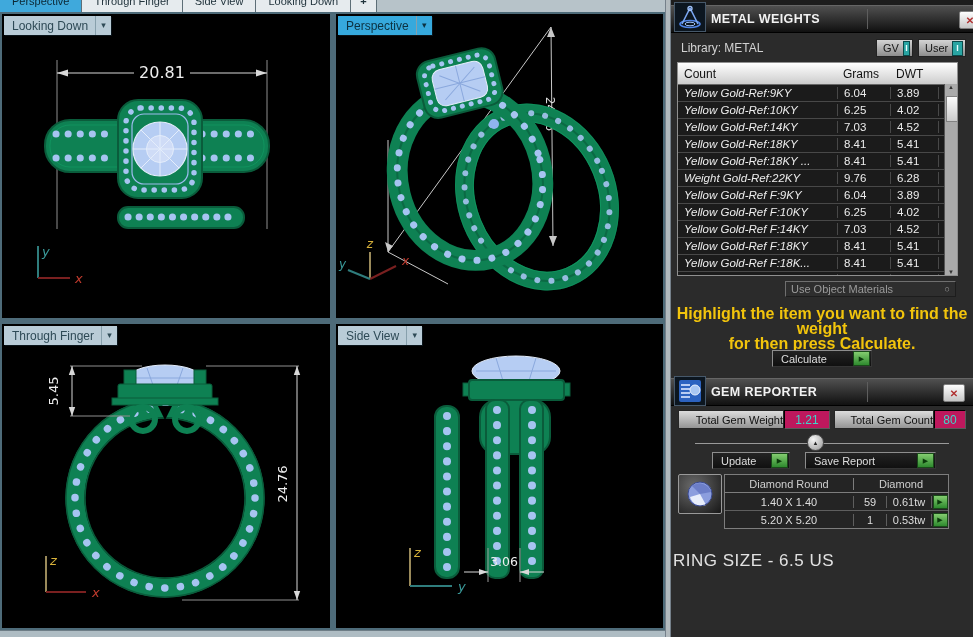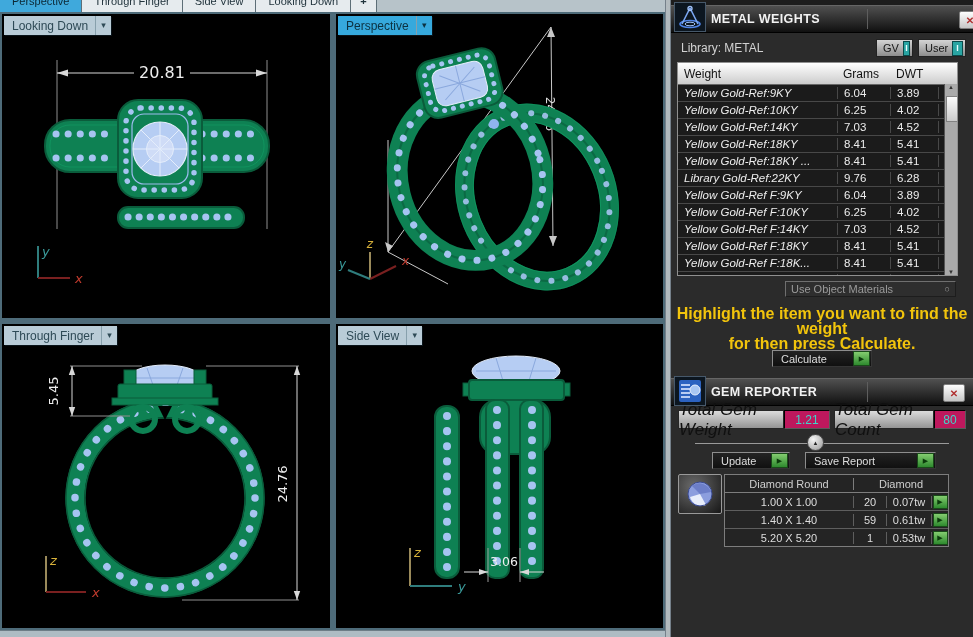--- a/index.html
+++ b/index.html
@@ -64,21 +64,21 @@
        border:1px solid;border-color:#6f6f6f #1d1d1d #1d1d1d #6f6f6f;color:#9a9a9a;font-size:11px;
        display:flex;align-items:center;justify-content:space-between;padding:0 5px;box-sizing:border-box;}
   .instr{position:absolute;left:0;right:0;top:306px;text-align:center;color:#f2c40c;
          font-size:16px;font-weight:bold;line-height:15px;}
   .btn3d{position:absolute;height:17px;background:linear-gradient(#232323,#101010);
          border:1px solid;border-color:#8d8d8d #353535 #353535 #8d8d8d;color:#dedede;font-size:11px;
          display:flex;align-items:center;justify-content:space-between;padding:0 1px 0 8px;box-sizing:border-box;cursor:pointer;}
   .greenbox{width:15px;height:13px;background:linear-gradient(#83cc6f,#2e8a2e);border:1px solid #194a19;
             color:#0b3b0b;font-size:7px;display:flex;align-items:center;justify-content:center;}
   .label3d{position:absolute;height:19px;background:linear-gradient(#dcdcdc,#949494);border:1px solid #262626;
-           color:#101010;font-size:17px;display:flex;align-items:center;justify-content:center;box-sizing:border-box;font-style:italic;}
+           color:#101010;font-size:11px;display:flex;align-items:center;justify-content:flex-end;box-sizing:border-box;}
   .valuebox{position:absolute;height:19px;background:#be185d;border:1px solid;border-color:#000 #5a5a5a #5a5a5a #000;
             color:#3fd6c9;font-size:12px;display:flex;align-items:center;justify-content:center;box-sizing:border-box;}
   .sliderline{position:absolute;left:24px;right:24px;top:443px;height:1px;background:#9a9a9a;}
   .sliderknob{position:absolute;left:136px;top:434px;width:17px;height:17px;border-radius:50%;
               background:radial-gradient(circle at 35% 30%,#f4f4f4,#969696);border:1px solid #4d4d4d;
               color:#222;font-size:6px;display:flex;align-items:center;justify-content:center;box-sizing:border-box;cursor:pointer;}
   
   .gemthumb{position:absolute;left:7px;top:474px;width:42px;height:38px;border:1px solid #999;border-radius:2px;
             background:radial-gradient(circle at 35% 30%,#6b6b6b,#161616);display:flex;align-items:center;justify-content:center;}
   .gtable{position:absolute;left:53px;top:474px;width:223px;border:1px solid #7d7d7d;background:#242424;
@@ -315,21 +315,21 @@
       <span>GV</span>
       <span class="tealbox">I</span>
     </div>
     <div class="graybtn" style="left:247px;top:39px;width:48px;">
       <span>User</span>
       <span class="tealbox">I</span>
     </div>
 
     <div class="mtable">
       <div class="mhead">
-        <span class="mh1">Weight</span>
+        <span class="mh1">Count</span>
         <span class="mh2">Grams</span>
         <span class="mh3">DWT</span>
       </div>
       <div class="mrow">
           <span class="mc1">Yellow Gold-Ref:9KY</span>
           <span class="mc2">6.04</span>
           <span class="mc3">3.89</span>
         </div>
       <div class="mrow">
           <span class="mc1">Yellow Gold-Ref:10KY</span>
@@ -345,21 +345,21 @@
           <span class="mc1">Yellow Gold-Ref:18KY</span>
           <span class="mc2">8.41</span>
           <span class="mc3">5.41</span>
         </div>
       <div class="mrow">
           <span class="mc1">Yellow Gold-Ref:18KY ...</span>
           <span class="mc2">8.41</span>
           <span class="mc3">5.41</span>
         </div>
       <div class="mrow">
-          <span class="mc1">Library Gold-Ref:22KY</span>
+          <span class="mc1">Weight Gold-Ref:22KY</span>
           <span class="mc2">9.76</span>
           <span class="mc3">6.28</span>
         </div>
       <div class="mrow">
           <span class="mc1">Yellow Gold-Ref F:9KY</span>
           <span class="mc2">6.04</span>
           <span class="mc3">3.89</span>
         </div>
       <div class="mrow">
           <span class="mc1">Yellow Gold-Ref F:10KY</span>
@@ -456,41 +456,34 @@
         <circle cx="16" cy="15" r="12" fill="#8c9ede"></circle>
         <path d="M6 18 A12 12 0 0 0 22 26 L16 15 Z" fill="#e8eefb"></path>
         <path d="M8 7 A12 12 0 0 1 27 13 L16 15 Z" fill="#6c7ec8"></path>
         <circle cx="16" cy="15" r="12" fill="none" stroke="#3a4a90" stroke-width="1"></circle>
       </svg>
     </div>
     <div class="gtable">
       <div class="ghead">
         <span class="gh1">Diamond Round</span>
         <span class="gh2">Diamond</span>
-      </div>
-      <div class="grow">
-        <span class="gc1">1.00 X 1.00</span>
-        <span class="gc2">20</span>
-        <span class="gc3">0.07tw</span>
-        <span class="gc4">
-            <span class="greenbox">▶</span>
-          </span>
       </div>
       <div class="grow">
         <span class="gc1">1.40 X 1.40</span>
         <span class="gc2">59</span>
         <span class="gc3">0.61tw</span>
         <span class="gc4">
             <span class="greenbox">▶</span>
           </span>
       </div>
       <div class="grow">
         <span class="gc1">5.20 X 5.20</span>
         <span class="gc2">1</span>
         <span class="gc3">0.53tw</span>
         <span class="gc4">
             <span class="greenbox">▶</span>
           </span>
       </div>
     </div>
 
+    <div class="ringsize">RING SIZE - 6.5 US</div>
   </div>
 </div>
 
 </body></html>

